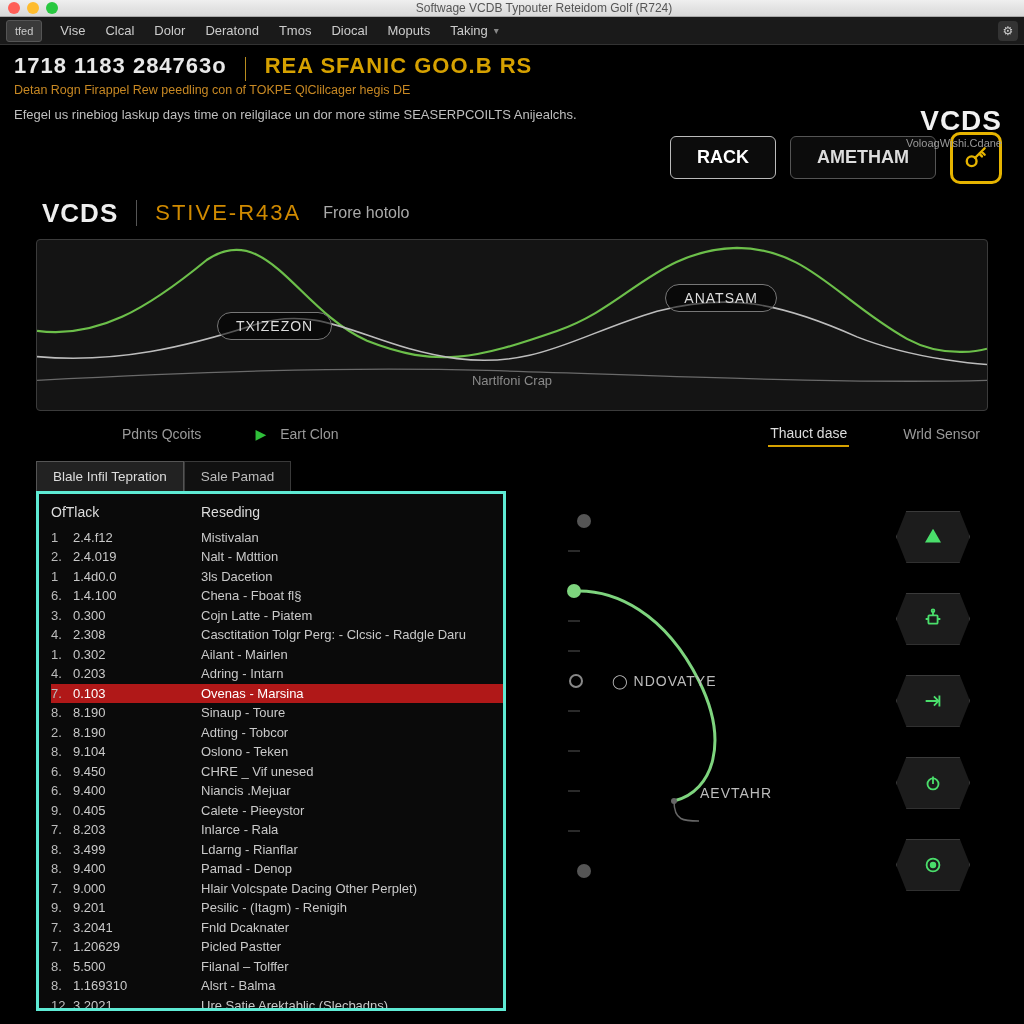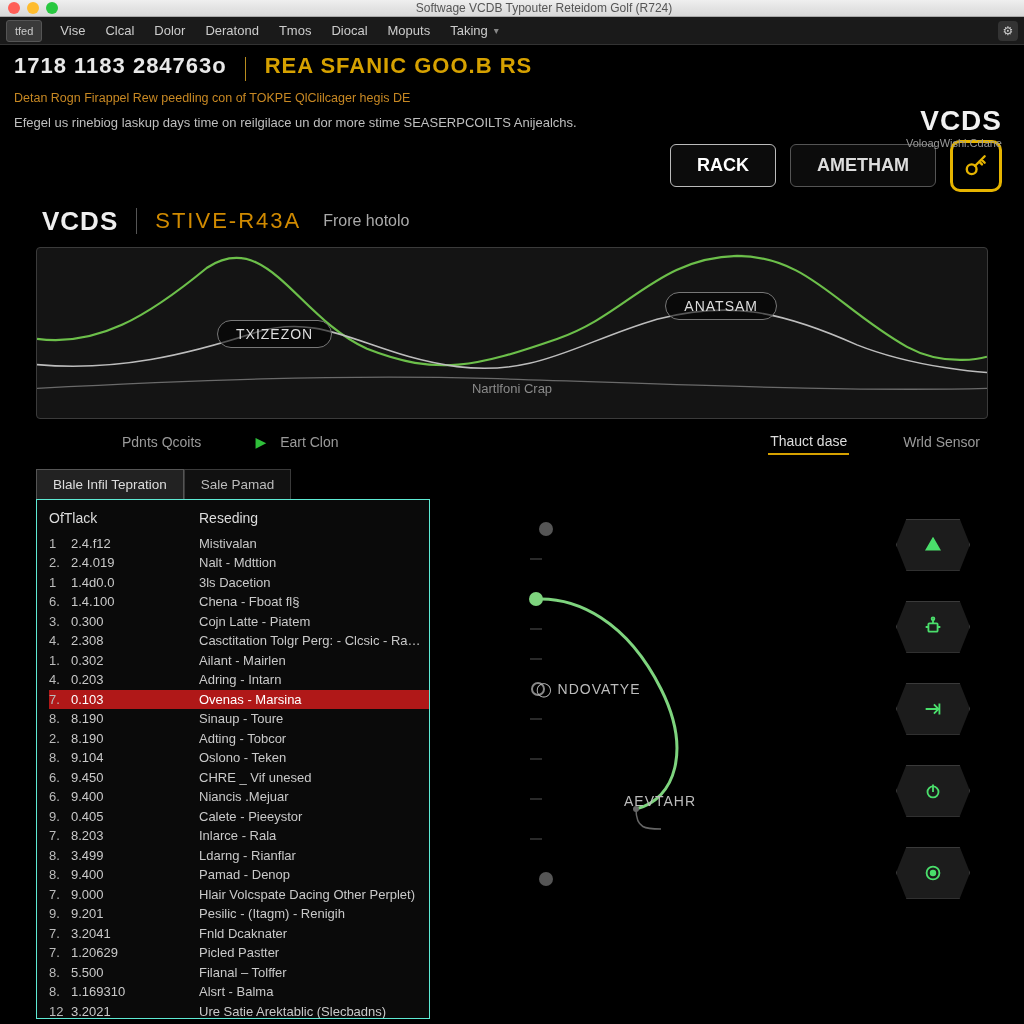--- a/index.html
+++ b/index.html
@@ -17,21 +17,21 @@
   .menubar .mtab { padding:4px 8px; background:#3a3a3a; border:1px solid #555; border-radius:3px; margin-right:8px; font-size:11px;}
   .menubar .mitem { padding:0 10px; color:#ccc; cursor:default; }
   .menubar .spacer{flex:1;}
   .menubar .gear{ width:20px; height:20px; background:#333; border-radius:4px; display:flex; align-items:center; justify-content:center; font-size:12px; }
 
   
   .hdr { padding:8px 14px 4px; }
   .hdr .nums { font-size:22px; font-weight:700; letter-spacing:1px; color:#e8e8e8; display:inline-block; }
   .hdr .divider { display:inline-block; width:1px; height:24px; background:#b98c1f; margin:0 14px; vertical-align:middle;}
   .hdr .title2 { font-size:22px; font-weight:700; color:#d6a100; letter-spacing:1px; display:inline-block;}
-  .hdr .sub { font-size:12.5px; color:#c78823; margin-top:10px;}
+  .hdr .sub { font-size:12.5px; color:#c78823; margin-top:2px;}
   .hdr .desc { font-size:13px; color:#bfbfbf; margin-top:10px;}
   .hdr .logo { position:absolute; top:60px; right:22px; text-align:right;}
   .hdr .logo .big{ font-size:28px; font-weight:800; letter-spacing:1px; color:#f1f1f1;}
   .hdr .logo .small{ font-size:11px; color:#999; }
 
   .hdr-buttons { display:flex; justify-content:flex-end; gap:14px; padding: 6px 22px 14px 0; align-items:center;}
   .hdr-buttons .btn { padding:10px 26px; border:1px solid #555; border-radius:6px; font-size:18px; font-weight:600; color:#ddd; background:#0c0c0c;}
   .hdr-buttons .btn.primary { border-color:#bbb; color:#fff;}
   .hdr-buttons .iconbtn { width:52px; height:52px; border:3px solid #e6b400; border-radius:10px; display:flex; align-items:center; justify-content:center;}
   .hdr-buttons .iconbtn svg { width:26px; height:26px; }
@@ -56,21 +56,21 @@
   .chart-tabs .ct.active { color:#ddd; border-bottom:2px solid #d6a100;}
   .chart-tabs .play { color:#2fbf3a; margin-right:-40px; }
 
   
   .sheet-tabs { display:flex; padding:6px 36px 0; gap:0;align-items:flex-end;}
   .sheet-tabs .stab { padding:7px 16px; font-size:13.5px; border:1px solid #3a3a3a; background:#111; color:#bcbcbc; border-bottom:none;}
   .sheet-tabs .stab.active { background:#222; color:#ddd; border-color:#555;}
 
   
   .lower { display:flex; padding:0 36px 20px; gap:14px; height:540px;}
-  .table-pane { width:394px; border:1px solid #5eead4; background:#0a0a0a; padding:6px 0 6px 12px; overflow:hidden;}
+  .table-pane { width:470px; border:3px solid #5eead4; background:#0a0a0a; padding:6px 0 6px 12px; overflow:hidden;}
   .table-pane .thead { display:flex; font-size:14px; color:#dcdcdc; padding:4px 0 8px;}
   .table-pane .thead .c1{width:150px;} .table-pane .thead .c2{flex:1;}
   .table-pane .row { display:flex; font-size:13px; color:#c9c9c9; line-height:1.5; padding-right:8px;}
   .table-pane .row .idx{ width:22px; color:#bbb;}
   .table-pane .row .val{ width:128px;}
   .table-pane .row .lab{ flex:1; white-space:nowrap; overflow:hidden; text-overflow:ellipsis;}
   .table-pane .row.hl { background:#b01818; color:#fff; }
 
   .viz-pane { flex:1; position:relative; }
   .viz-pane svg.curve { position:absolute; left:0; top:0; width:100%; height:100%; }

